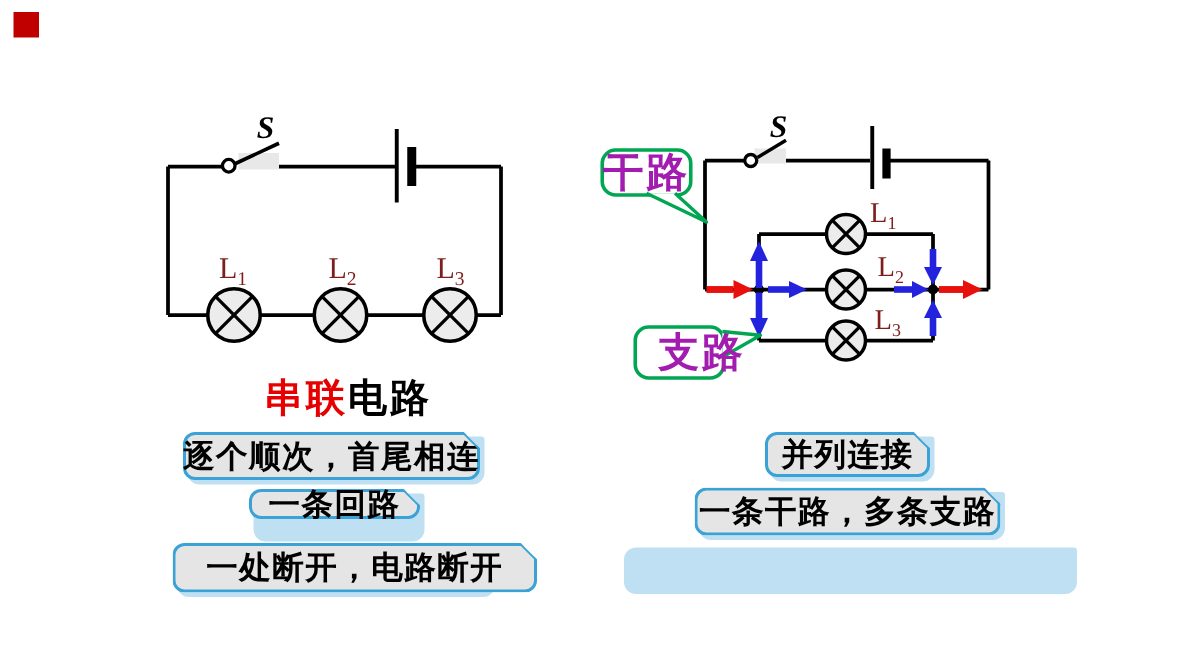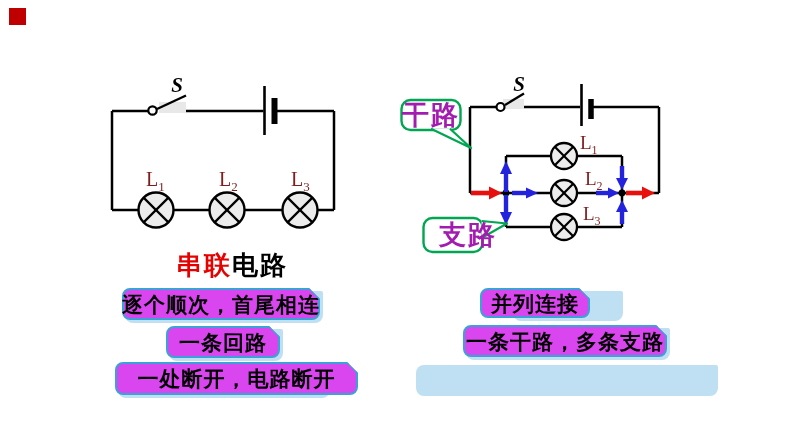--- a/index.html
+++ b/index.html
@@ -23,21 +23,21 @@
   .callout-label{
     position:absolute;display:flex;align-items:center;justify-content:center;
     font-size:27px;font-weight:bold;color:#a21caf;letter-spacing:2px;line-height:1;
   }
   .circuit-title{
     position:absolute;text-align:center;font-size:26px;font-weight:bold;
     letter-spacing:2px;color:#000;line-height:1.1;white-space:nowrap;
   }
   .circuit-title .hl{color:#e60000;}
   .note{
-    position:absolute;box-sizing:border-box;background:#d946ef;
+    position:absolute;box-sizing:border-box;background:#e5e5e5;
     border:2.5px solid #3ba2d6;border-radius:8px 0 8px 8px;
     clip-path:polygon(0 0, calc(100% - 11px) 0, 100% 11px, 100% 100%, 0 100%);
     display:flex;align-items:center;justify-content:center;
     font-size:21px;font-weight:bold;color:#000;letter-spacing:1px;line-height:1;
     white-space:nowrap;
   }
   .note::after{
     content:"";position:absolute;top:2px;right:-5px;width:16px;height:2.5px;
     background:#3ba2d6;transform:rotate(45deg);
   }
@@ -181,19 +181,19 @@
   <div class="lamp-label small" style="left:580px;top:133px;"><span>L</span><sub>1</sub></div>
   <div class="lamp-label small" style="left:585px;top:169px;"><span>L</span><sub>2</sub></div>
   <div class="lamp-label small" style="left:583px;top:204px;"><span>L</span><sub>3</sub></div>
 
   <div class="callout-label" style="left:401px;top:102px;width:60px;height:26px;">干路</div>
   <div class="callout-label" style="left:398px;top:221px;width:60px;height:28px;margin-left:40px;">支路</div>
 
   <div class="circuit-title" style="left:121px;top:251px;width:222px;"><span class="hl">串联</span><span>电路</span></div>
 
   <div class="note" style="left:122px;top:288px;width:198px;height:32px;">逐个顺次，首尾相连</div>
-  <div class="note" style="left:166px;top:326px;width:114px;height:32px;">一条回路</div>
+  <div class="note" style="left:166px;top:326px;width:114px;height:20px;">一条回路</div>
   <div class="note" style="left:115px;top:362px;width:243px;height:33px;">一处断开，电路断开</div>
 
-  <div class="note" style="left:480px;top:288px;width:110px;height:30px;">并列连接</div>
+  <div class="note" style="left:510px;top:288px;width:110px;height:30px;">并列连接</div>
   <div class="note" style="left:463px;top:325px;width:204px;height:32px;text-align:center;">一条干路，多条支路</div>
 
 </div>
 
 </body></html>

